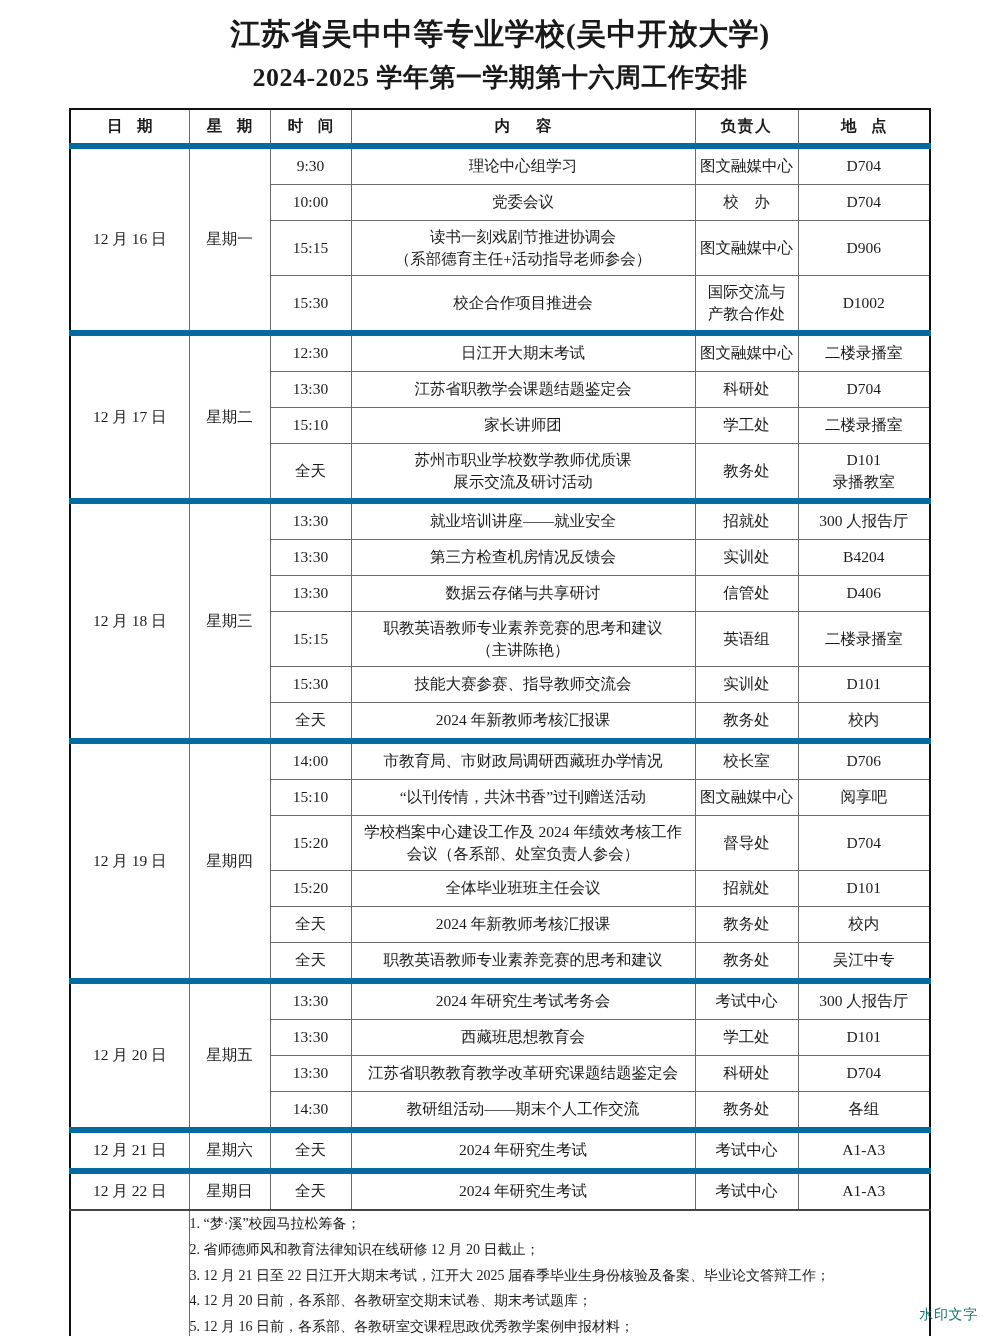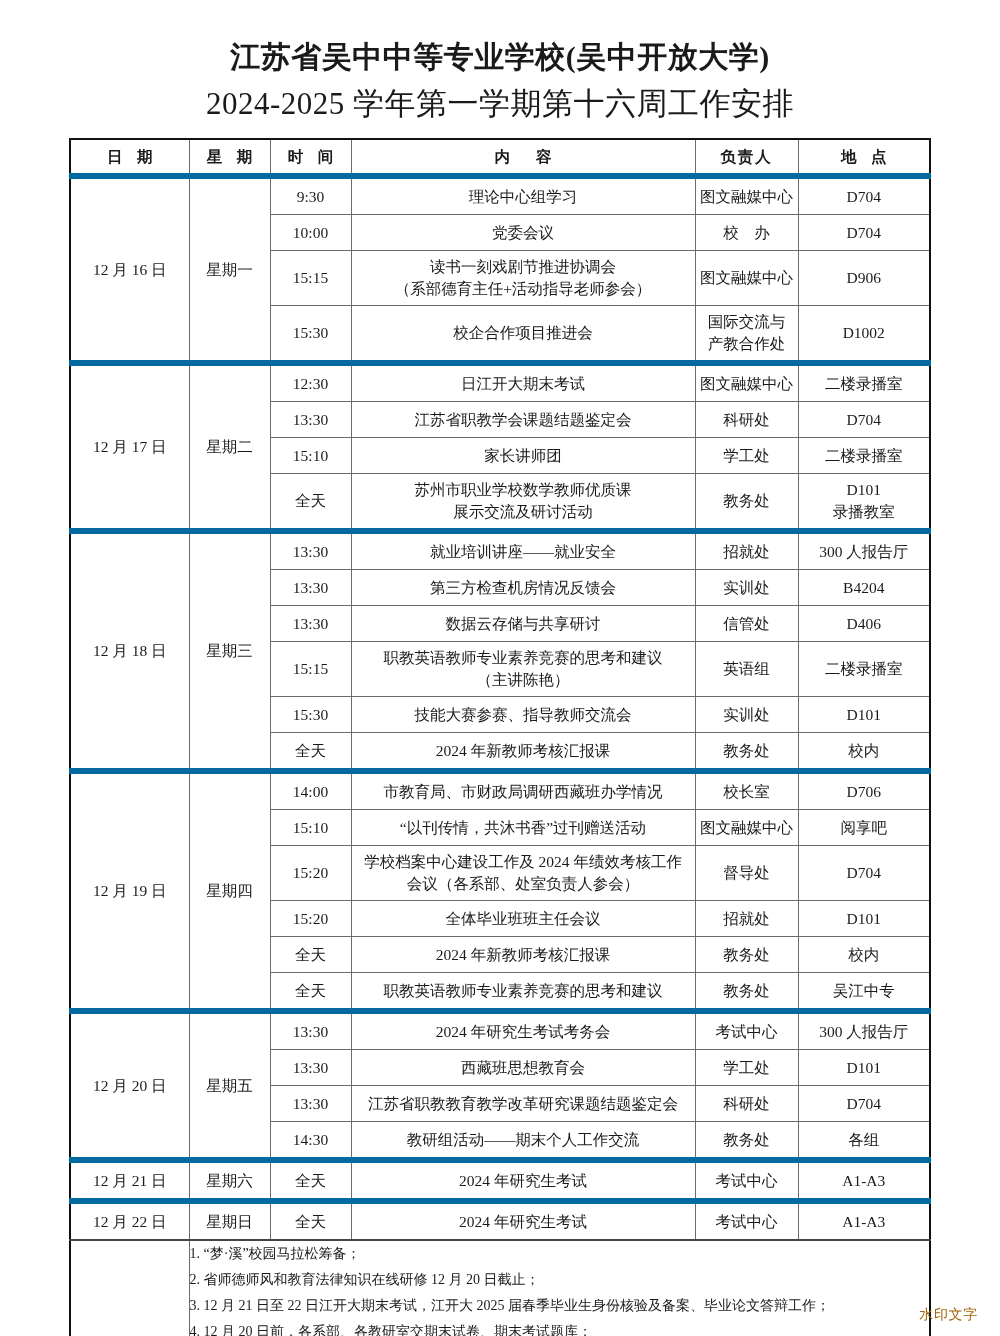--- a/index.html
+++ b/index.html
@@ -16,31 +16,31 @@
     overflow: hidden;
   }
   .page {
     width: 1000px;
     height: 1336px;
     position: relative;
     box-sizing: border-box;
   }
   .titles {
     text-align: center;
-    padding-top: 37px;
+    padding-top: 14px;
   }
   .title-line1 {
     font-size: 30px;
     font-weight: bold;
     letter-spacing: 0.5px;
     line-height: 1.35;
   }
   .title-line2 {
-    font-size: 31px;
-    font-weight: normal;
+    font-size: 26px;
+    font-weight: bold;
     letter-spacing: 0.5px;
     line-height: 1.45;
     margin-top: 4px;
   }
 
   table.sched {
     border-collapse: collapse;
     table-layout: fixed;
     width: 860px;
     margin: 0 auto;
@@ -113,21 +113,21 @@
     font-size: 14px;
     line-height: 1.84;
     white-space: nowrap;
     text-align: left;
   }
   .watermark {
     position: absolute;
     right: 22px;
     bottom: 12px;
     font-size: 14px;
-    color: #a16207;
+    color: #0f766e;
     letter-spacing: 0.05em;
   }
 </style>
 </head>
 <body>
 
 <div class="page">
 
   <div class="titles">
     <div class="title-line1">江苏省吴中中等专业学校(吴中开放大学)</div>

